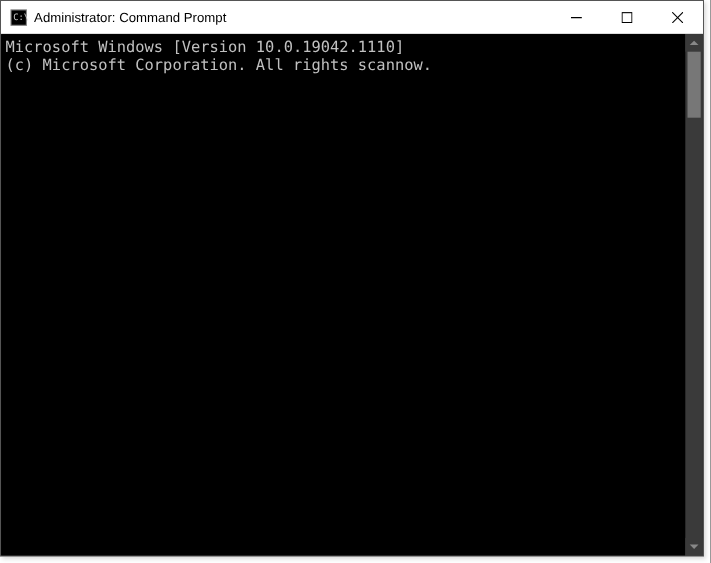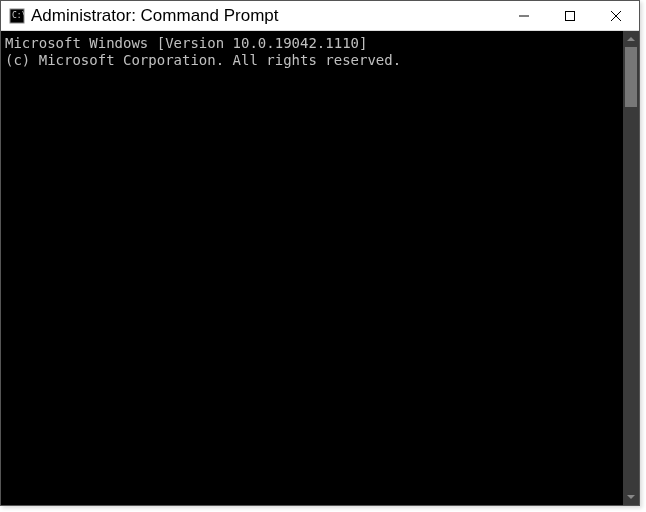--- a/index.html
+++ b/index.html
@@ -38,21 +38,21 @@
       margin-right: 6px;
       display: flex;
       align-items: center;
       justify-content: center;
     }
     .titlebar-icon svg {
       width: 16px;
       height: 16px;
     }
     .titlebar-text {
-      font-size: 17px;
+      font-size: 12px;
       color: #000;
       flex: 0 0 auto;
     }
     .titlebar-spacer {
       flex: 1;
     }
     .win-controls {
       display: flex;
       height: 100%;
     }
@@ -164,20 +164,20 @@
       <div class="win-btn">
         <svg viewBox="0 0 10 10">
             <line x1="0" y1="0" x2="10" y2="10"></line>
             <line x1="10" y1="0" x2="0" y2="10"></line>
           </svg>
       </div>
     </div>
   </div>
 
   <div class="terminal-wrap">
-    <div class="terminal"><span class="line">Microsoft Windows [Version 10.0.19042.1110]</span><span class="line">(c) Microsoft Corporation. All rights reserved.</span><span class="line"></span></div>
+    <div class="terminal"><span class="line">Microsoft Windows [Version 10.0.19042.1110]</span><span class="line">(c) Microsoft Corporation. All rights scannow.</span><span class="line"></span></div>
     <div class="scrollbar">
       <div class="scrollbar-up"></div>
       <div class="scrollbar-thumb"></div>
       <div class="scrollbar-down"></div>
     </div>
   </div>
 </div>
 
 </body></html>

